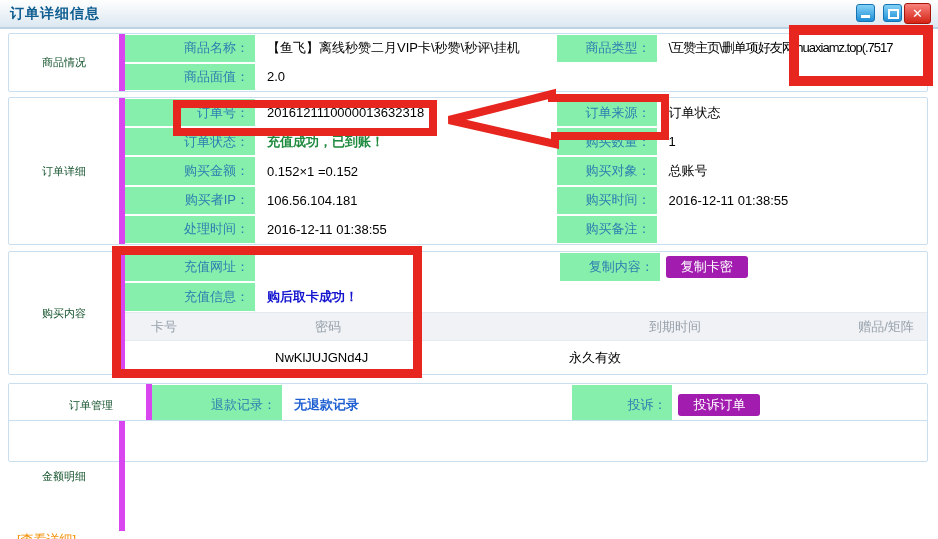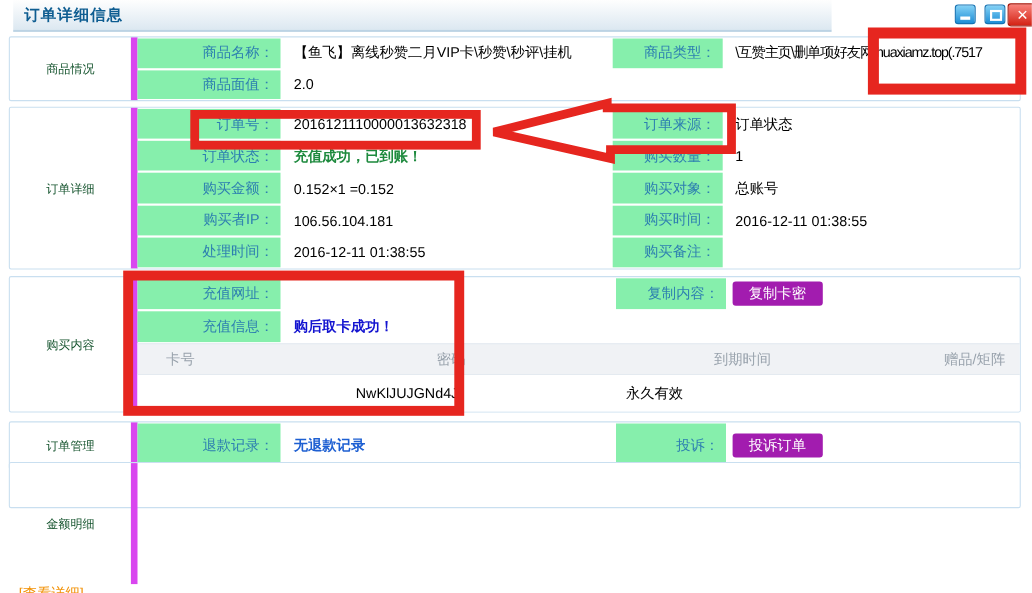--- a/index.html
+++ b/index.html
@@ -4,21 +4,21 @@
 <style>
   html,body{margin:0;padding:0;}
   body{
     position:relative;width:938px;height:539px;overflow:hidden;
     background:#ffffff;
     font-family:"Liberation Sans","DejaVu Sans",sans-serif;
     font-size:13px;color:#000;
   }
   
   .titlebar{
-    position:absolute;left:12px;top:0;width:744px;height:27px;
+    position:absolute;left:0;top:0;width:938px;height:27px;
     background:linear-gradient(#fefefe,#dce8f1);
     border-bottom:2px solid #bcd3e4;
   }
   .titlebar .title{
     position:absolute;left:10px;top:5px;
     font-size:14px;font-weight:bold;color:#0e5d91;letter-spacing:1px;
   }
   .winbtn{
     position:absolute;top:4px;width:17px;height:16px;border-radius:3px;
     background:linear-gradient(#84d2f6,#1e8ed6);
@@ -37,21 +37,21 @@
     color:#fff;font-weight:bold;font-size:13px;line-height:17px;}
   
   .panel{
     position:absolute;left:8px;width:920px;
     border:1px solid #c9dff0;border-radius:2px;background:#fff;
     display:flex;box-sizing:border-box;
   }
   #panel-product{top:33px;height:59px;}
   #panel-order{top:97px;height:148px;}
   #panel-purchase{top:251px;height:124px;}
-  #panel-manage{top:383px;height:44px;}
+  #panel-manage{top:383px;height:44px;padding-left:27px;}
   #panel-amount{top:420px;height:42px;flex-direction:column;}
   .section-name{
     width:110px;flex:0 0 110px;border-right:6px solid #d946ef;
     display:flex;align-items:center;justify-content:center;
     color:#14532d;font-size:11px;
   }
   .pbody{flex:1;display:flex;flex-direction:column;min-width:0;}
   .frow{flex:1;display:flex;align-items:stretch;min-height:0;}
   .flabel{
     flex:0 0 130px;background:#86efac;margin:1px 0;
@@ -78,21 +78,21 @@
     font-family:"Liberation Sans","DejaVu Sans",sans-serif;
   }
   .link-orange{color:#f2930a;cursor:pointer;text-decoration:none;}
   
   .ctable-header{
     flex:0 0 27px;display:flex;align-items:center;
     background:#f0f2f5;color:#98a2ac;border-top:1px solid #e4eaf0;border-bottom:1px solid #e4eaf0;gap:40px;
   }
   .ctable-row{flex:0 0 33px;display:flex;align-items:center;background:#fff;}
   .cc1{flex:0 0 150px;padding-left:26px;box-sizing:border-box;text-align:left;}
-  .cc2{flex:0 0 190px;text-align:center;}
+  .cc2{flex:0 0 190px;text-align:left;}
   .cc3{flex:0 0 260px;text-align:center;}
   .cc4{flex:1;text-align:center;}
   
   .ann{position:absolute;pointer-events:none;z-index:50;box-sizing:border-box;}
   #ann-order-box{left:173px;top:100px;width:264px;height:36px;border:8px solid #e6261f;}
   #ann-purchase-box{left:112px;top:246px;width:310px;height:132px;border:9px solid #e6261f;}
   #ann-domain-box{left:789px;top:25px;width:144px;height:61px;border:10px solid #e6261f;}
   #ann-arrow{left:443px;top:86px;width:228px;height:66px;}
 </style>
 </head>

